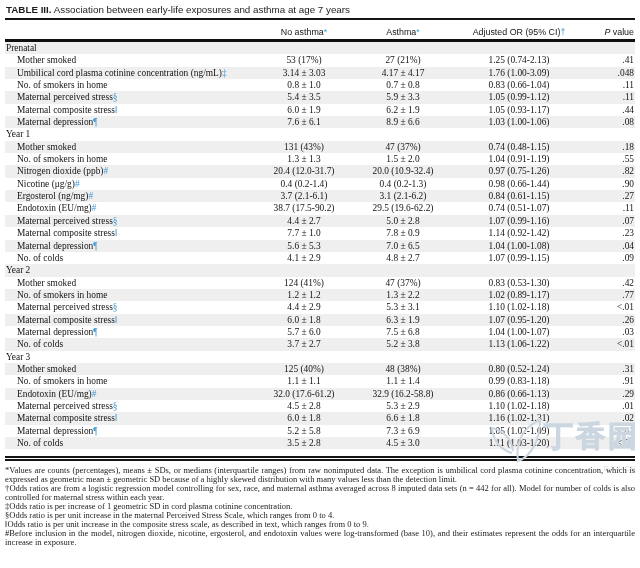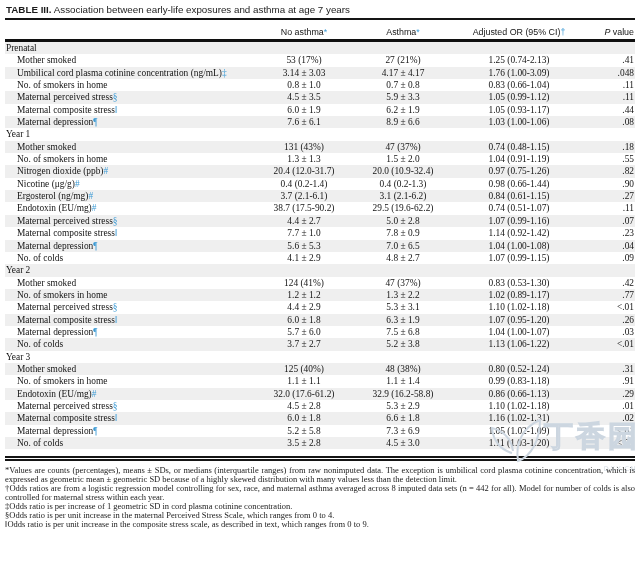--- a/index.html
+++ b/index.html
@@ -122,21 +122,21 @@
         </tr>
         <tr>
           <td class="rowlabel">No. of smokers in home</td>
           <td class="c">0.8 ± 1.0</td>
           <td class="c">0.7 ± 0.8</td>
           <td class="c">0.83 (0.66-1.04)</td>
           <td class="r">.11</td>
         </tr>
         <tr>
           <td class="rowlabel">Maternal perceived stress<span class="sym">§</span></td>
-          <td class="c">4.5 ± 3.5</td>
+          <td class="c">5.4 ± 3.5</td>
           <td class="c">5.9 ± 3.3</td>
           <td class="c">1.05 (0.99-1.12)</td>
           <td class="r">.11</td>
         </tr>
         <tr>
           <td class="rowlabel">Maternal composite stress<span class="sym">‖</span></td>
           <td class="c">6.0 ± 1.9</td>
           <td class="c">6.2 ± 1.9</td>
           <td class="c">1.05 (0.93-1.17)</td>
           <td class="r">.44</td>
@@ -322,20 +322,21 @@
   </table>
 
   <div class="double-rule"></div>
 
   <div class="footnotes" id="footnotes">
       <div class="footnote"><span class="fsym">*</span>Values are counts (percentages), means ± SDs, or medians (interquartile ranges) from raw nonimputed data. The exception is umbilical cord plasma cotinine concentration, which is expressed as geometric mean ± geometric SD because of a highly skewed distribution with many values less than the detection limit.</div>
       <div class="footnote"><span class="fsym">†</span>Odds ratios are from a logistic regression model controlling for sex, race, and maternal asthma averaged across 8 imputed data sets (n = 442 for all). Model for number of colds is also controlled for maternal stress within each year.</div>
       <div class="footnote"><span class="fsym">‡</span>Odds ratio is per increase of 1 geometric SD in cord plasma cotinine concentration.</div>
       <div class="footnote"><span class="fsym">§</span>Odds ratio is per unit increase in the maternal Perceived Stress Scale, which ranges from 0 to 4.</div>
       <div class="footnote"><span class="fsym">‖</span>Odds ratio is per unit increase in the composite stress scale, as described in text, which ranges from 0 to 9.</div>
+      <div class="footnote"><span class="fsym">#</span>Before inclusion in the model, nitrogen dioxide, nicotine, ergosterol, and endotoxin values were log-transformed (base 10), and their estimates represent the odds for an interquartile increase in exposure.</div>
     </div>
 
   <div class="watermark">
     <svg class="wm-leaf" width="54" height="46" viewBox="0 0 54 46">
       <path d="M30 44 C27 26 35 10 52 3 C52 22 44 39 30 44 Z" fill="none" stroke="#ccd6e0" stroke-width="2"></path>
       <path d="M24 36 C13 33 5 24 4 11 C17 14 24 24 25 34" fill="none" stroke="#ccd6e0" stroke-width="2"></path>
     </svg>
     <span class="wm-text">丁香园</span>
     <span class="wm-sub">DXY.CN</span>
   </div>

